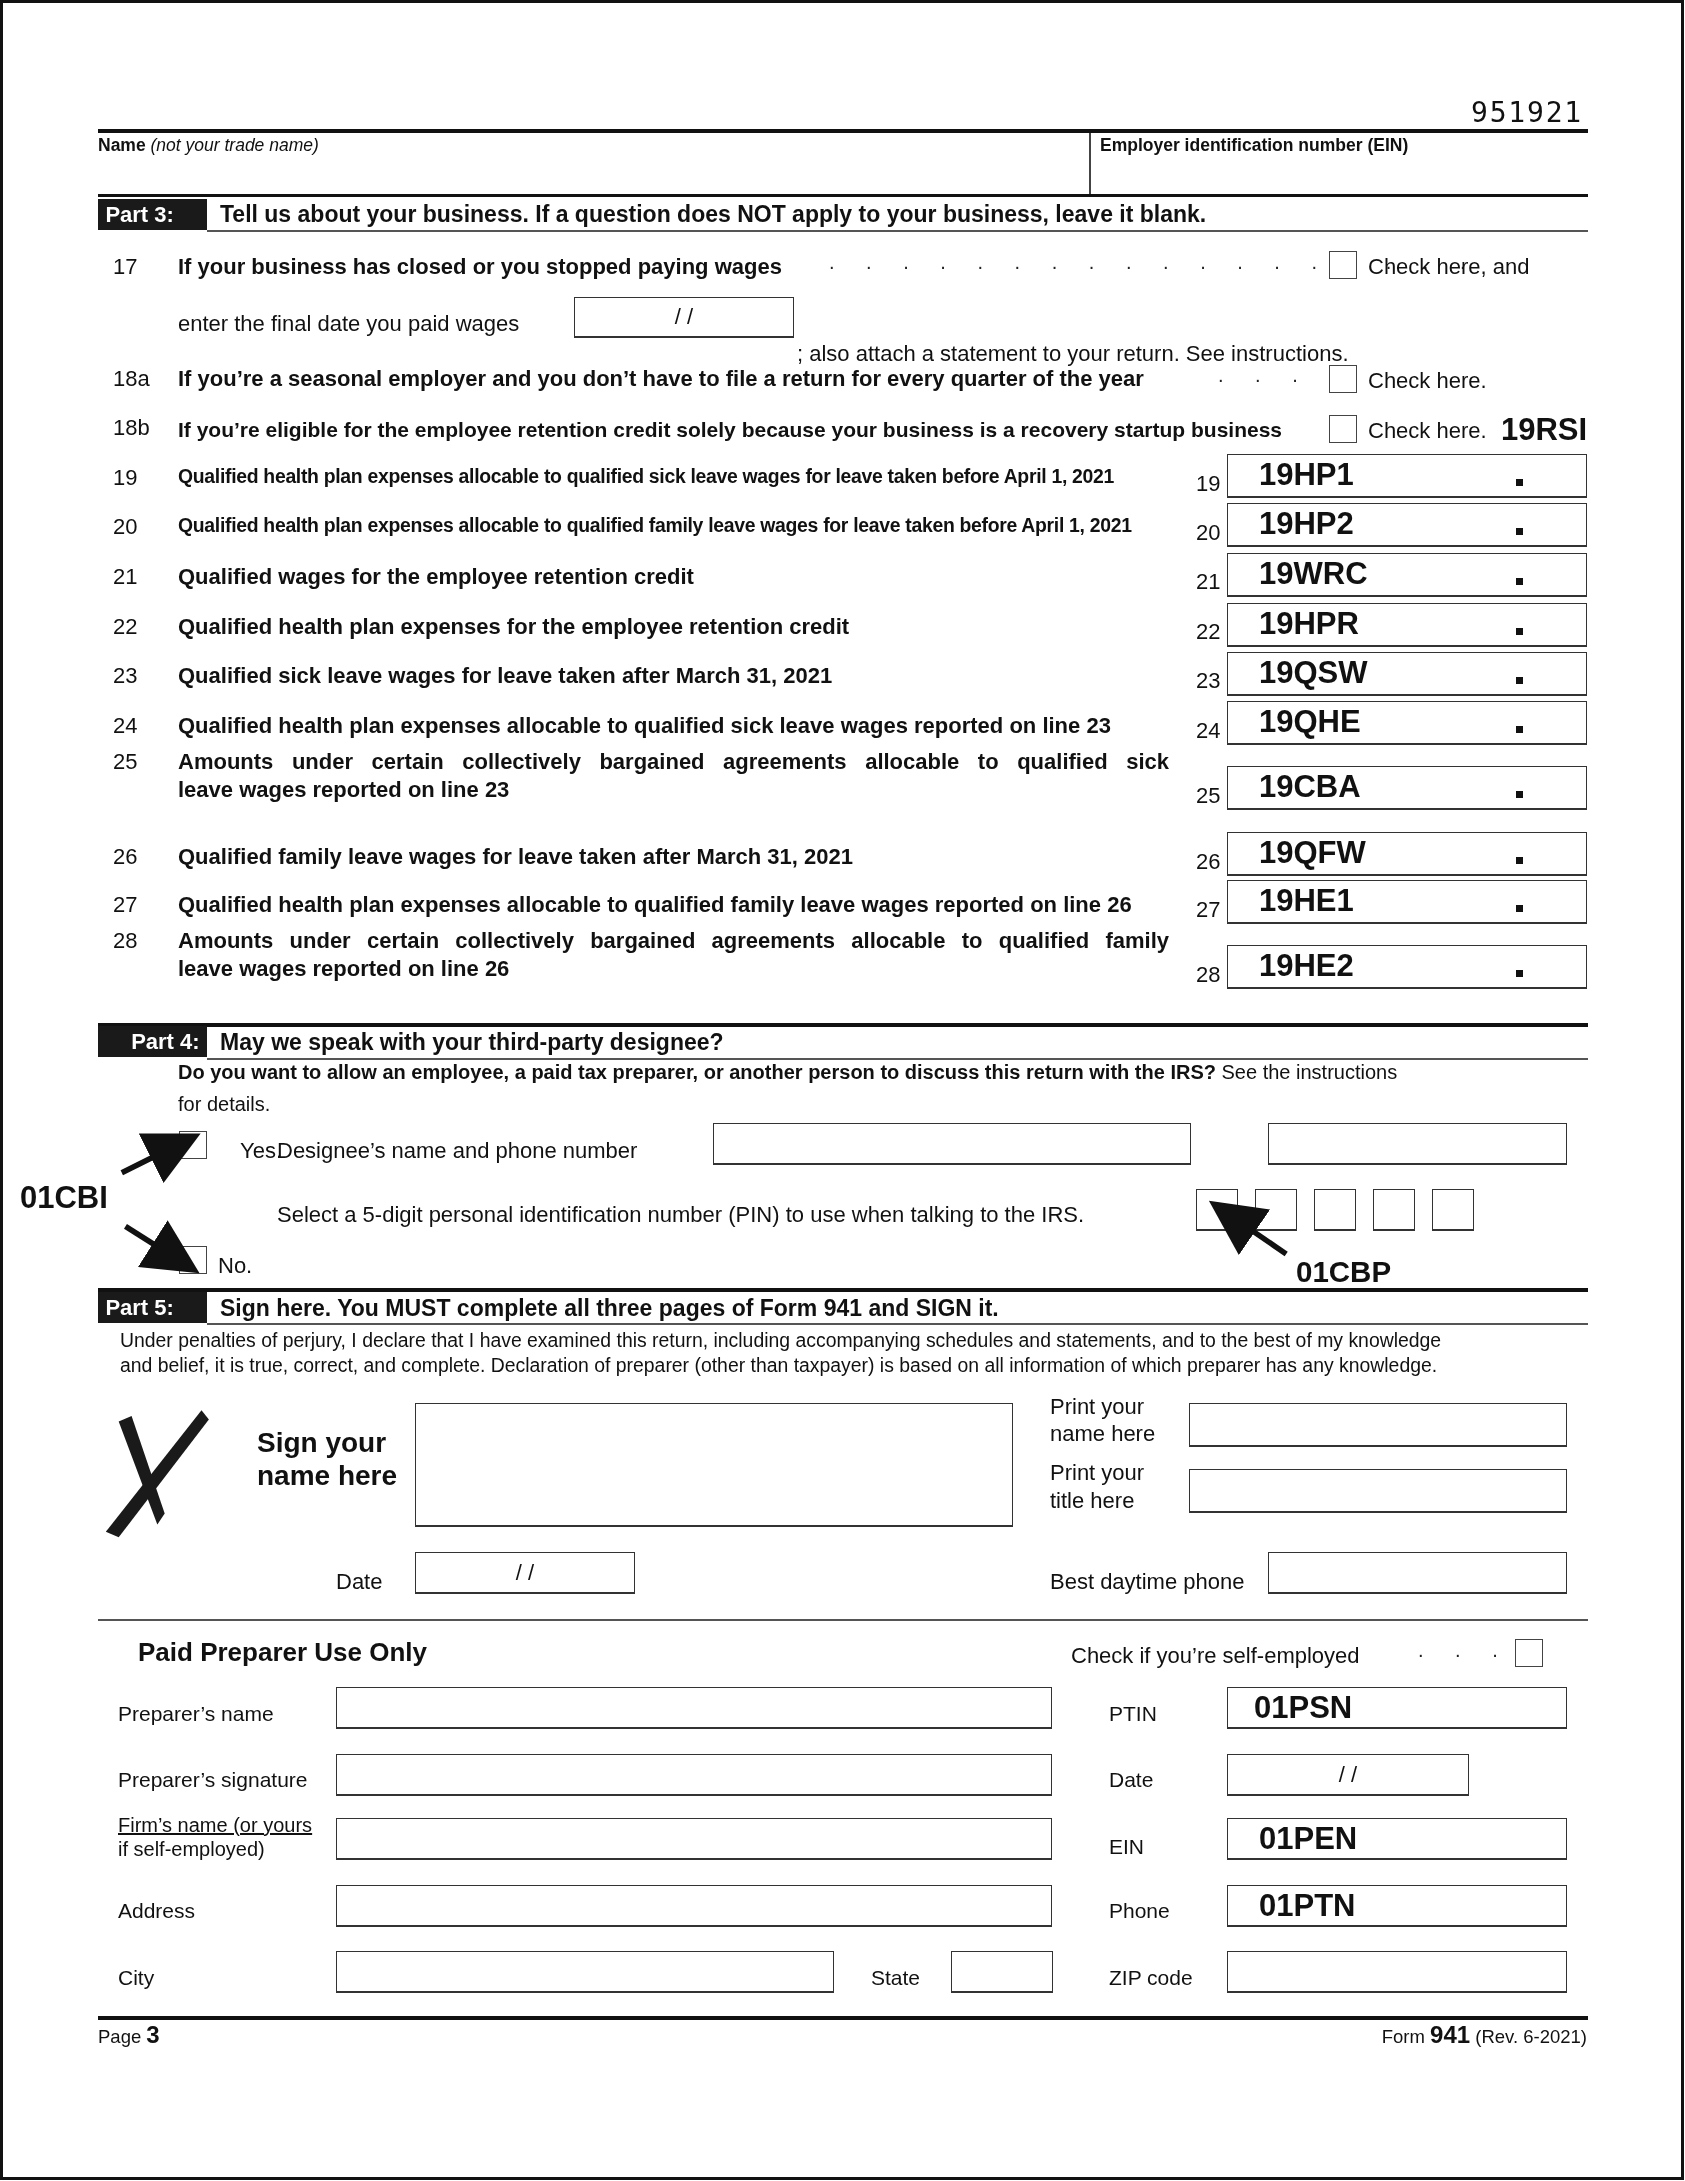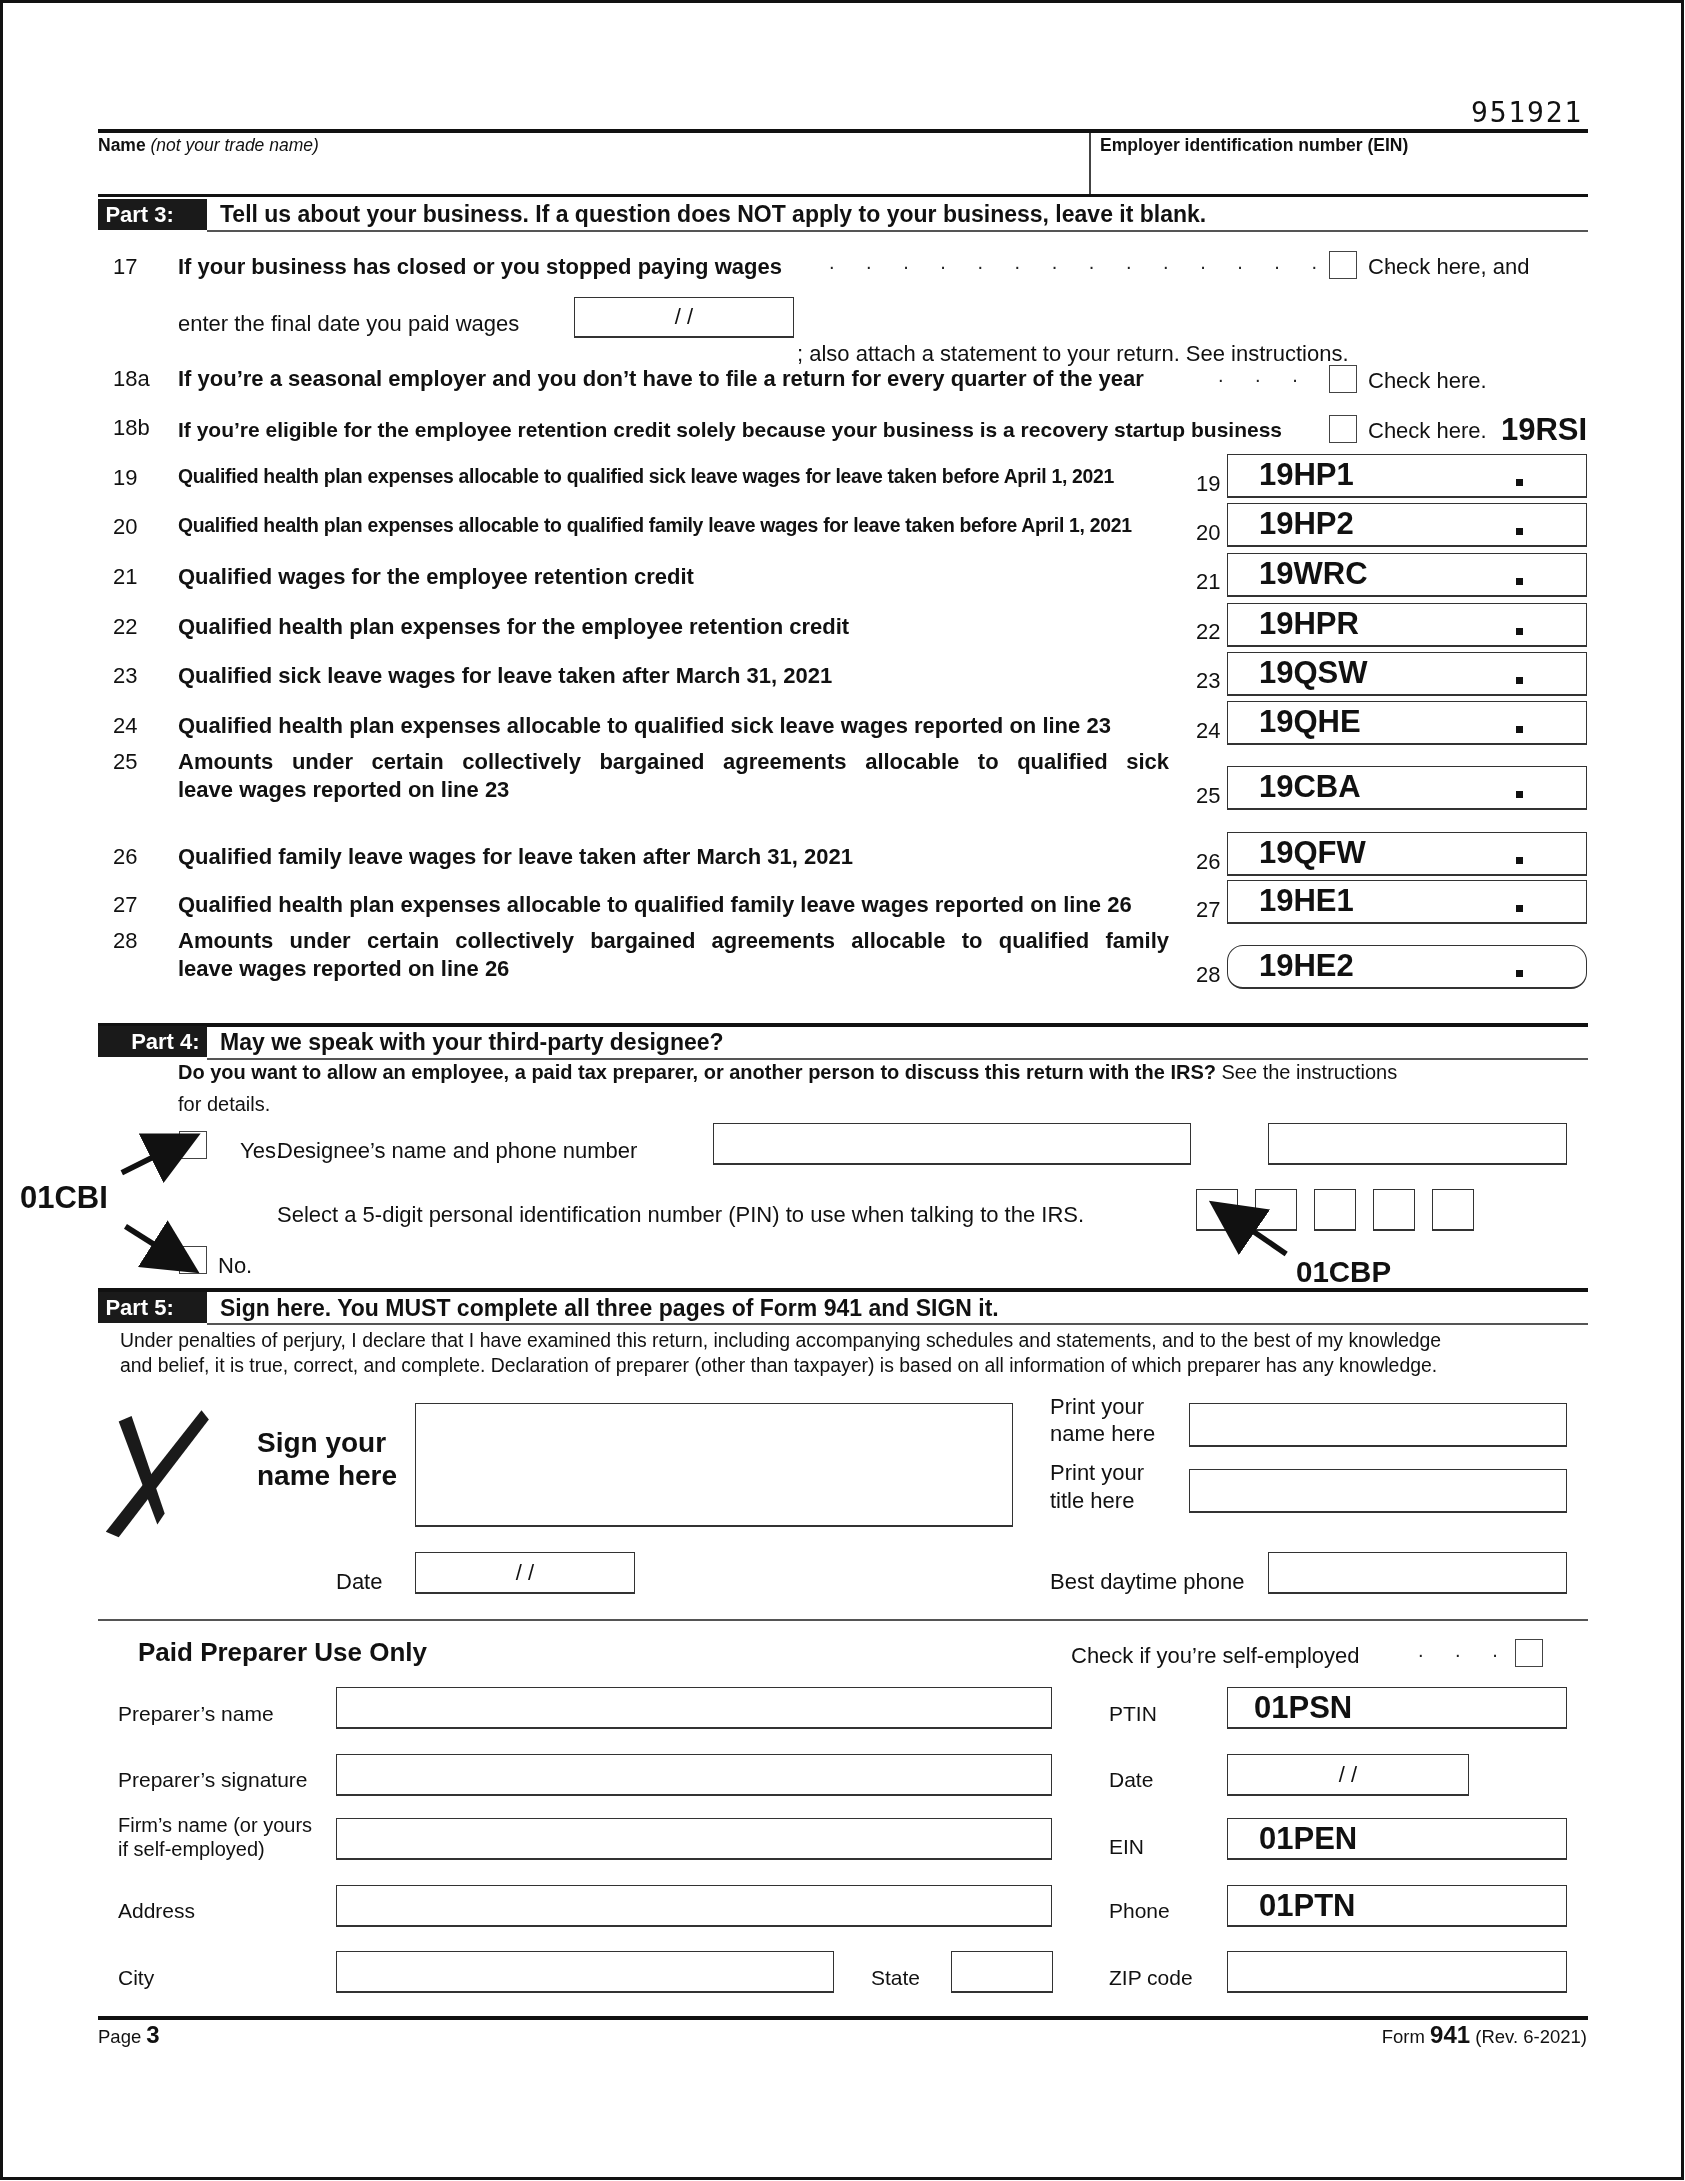--- a/index.html
+++ b/index.html
@@ -141,21 +141,21 @@
       <div class="box" style="left:1227px;top:880px;width:360px;height:44px;">
         <span class="code" style="position:absolute;left:31px;top:1.8px;">19HE1</span>
         <span class="dot" style="left:288px;top:24px;"></span>
       </div>
     </div>
     <div>
       <div class="t ln" style="left:113px;top:928px;">28</div>
       <div class="t bold" style="left:178px;top:928px;font-size:22px;width:991px;text-align:justify;text-align-last:justify;">Amounts under certain collectively bargained agreements allocable to qualified family</div>
       <div class="t bold" style="left:178px;top:956px;font-size:22px;">leave wages reported on line 26</div>
       <div class="t ln" style="left:1196px;top:962px;">28</div>
-      <div class="box" style="left:1227px;top:945px;width:360px;height:44px;border-radius:16px;">
+      <div class="box" style="left:1227px;top:945px;width:360px;height:44px;">
         <span class="code" style="position:absolute;left:31px;top:1.8px;">19HE2</span>
         <span class="dot" style="left:288px;top:24px;"></span>
       </div>
     </div>
   </div>
 
 <div class="hr" style="left:98px;top:1023px;width:1490px;height:3.7px;"></div>
 <div class="part-tag" style="left:98px;top:1026px;width:109px;text-align:right;">Part 4:</div>
 <div class="part-title" style="left:220px;top:1029px;">May we speak with your third-party designee?</div>
 <div class="hr" style="left:207px;top:1058px;width:1381px;height:1.8px;background:#555;"></div>
@@ -230,21 +230,21 @@
 <div class="t" style="left:1109px;top:1702px;font-size:21px;">PTIN</div>
 <div class="box" style="left:1227px;top:1687px;width:340px;height:42px;">
     <span class="code" style="position:absolute;left:26px;top:1.8px;">01PSN</span>
   </div>
 
 <div class="t" style="left:118px;top:1768px;font-size:21px;">Preparer’s signature</div>
 <div class="box" style="left:336px;top:1754px;width:716px;height:42px;"></div>
 <div class="t" style="left:1109px;top:1768px;font-size:21px;">Date</div>
 <div class="box" style="left:1227px;top:1754px;width:242px;height:42px;text-align:center;font-size:22px;line-height:39px;">/      /</div>
 
-<div class="t" style="left:118px;top:1814px;font-size:20px;">Firm’s name (or yours</div>
+<div class="t" style="left:118px;top:1814px;font-size:20px;text-decoration:underline;">Firm’s name (or yours</div>
 <div class="t" style="left:118px;top:1838px;font-size:20px;">if self-employed)</div>
 <div class="box" style="left:336px;top:1818px;width:716px;height:42px;"></div>
 <div class="t" style="left:1109px;top:1835px;font-size:21px;">EIN</div>
 <div class="box" style="left:1227px;top:1818px;width:340px;height:42px;">
     <span class="code" style="position:absolute;left:31px;top:1.8px;">01PEN</span>
   </div>
 
 <div class="t" style="left:118px;top:1899px;font-size:21px;">Address</div>
 <div class="box" style="left:336px;top:1885px;width:716px;height:42px;"></div>
 <div class="t" style="left:1109px;top:1899px;font-size:21px;">Phone</div>

